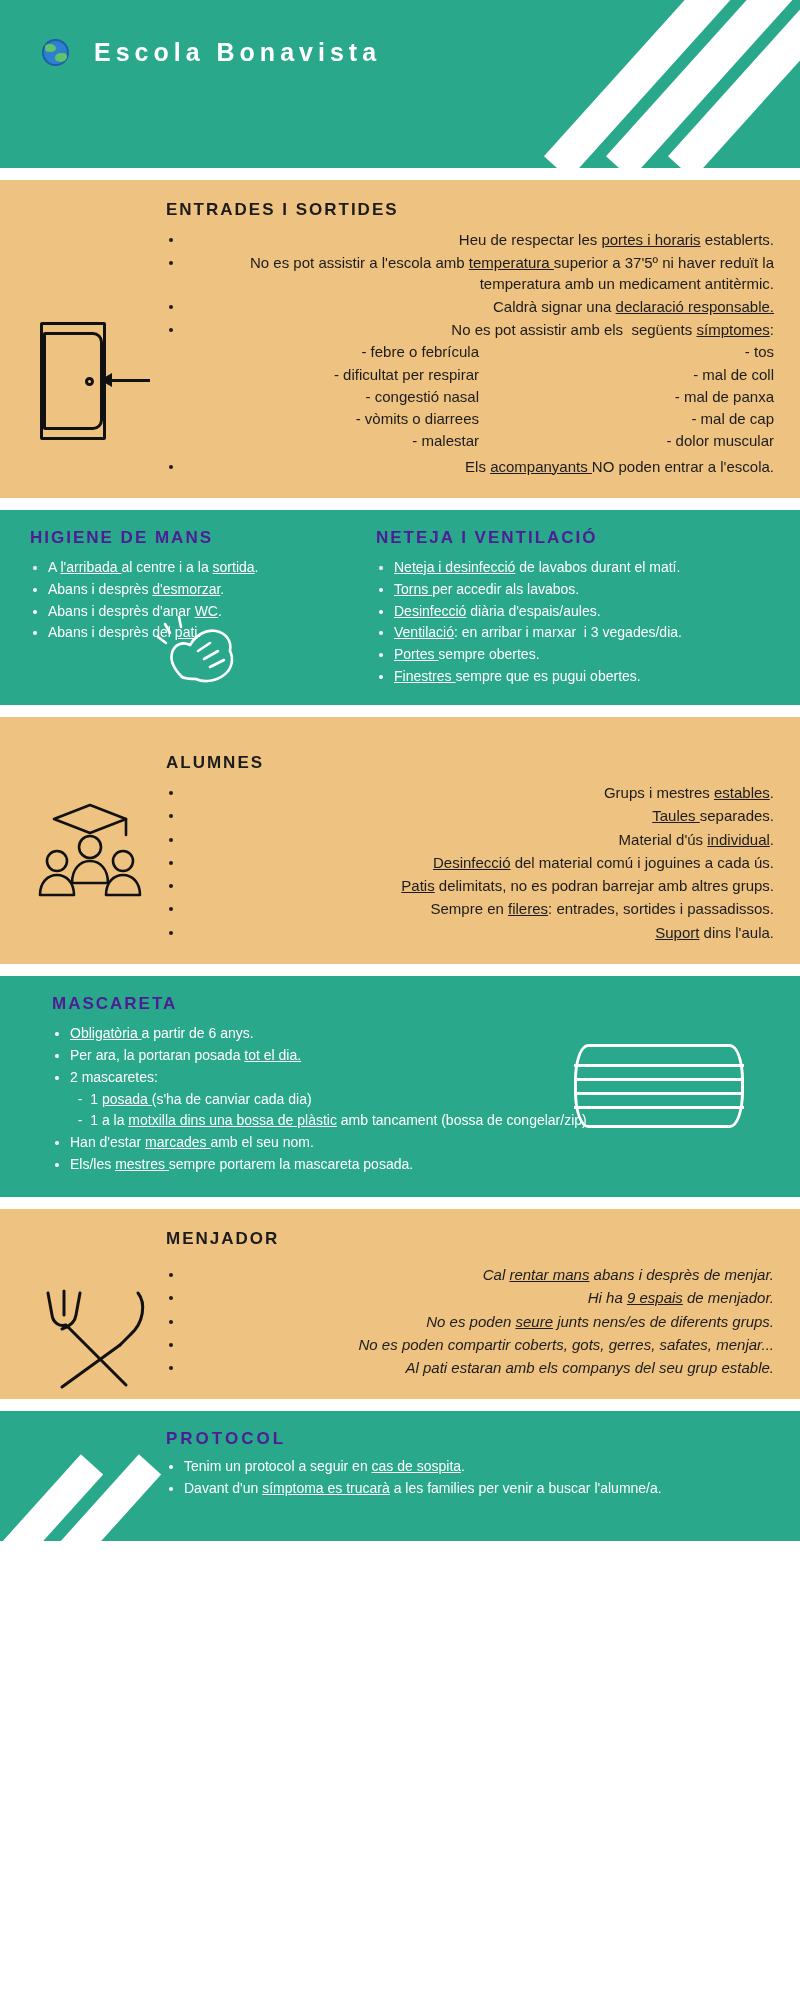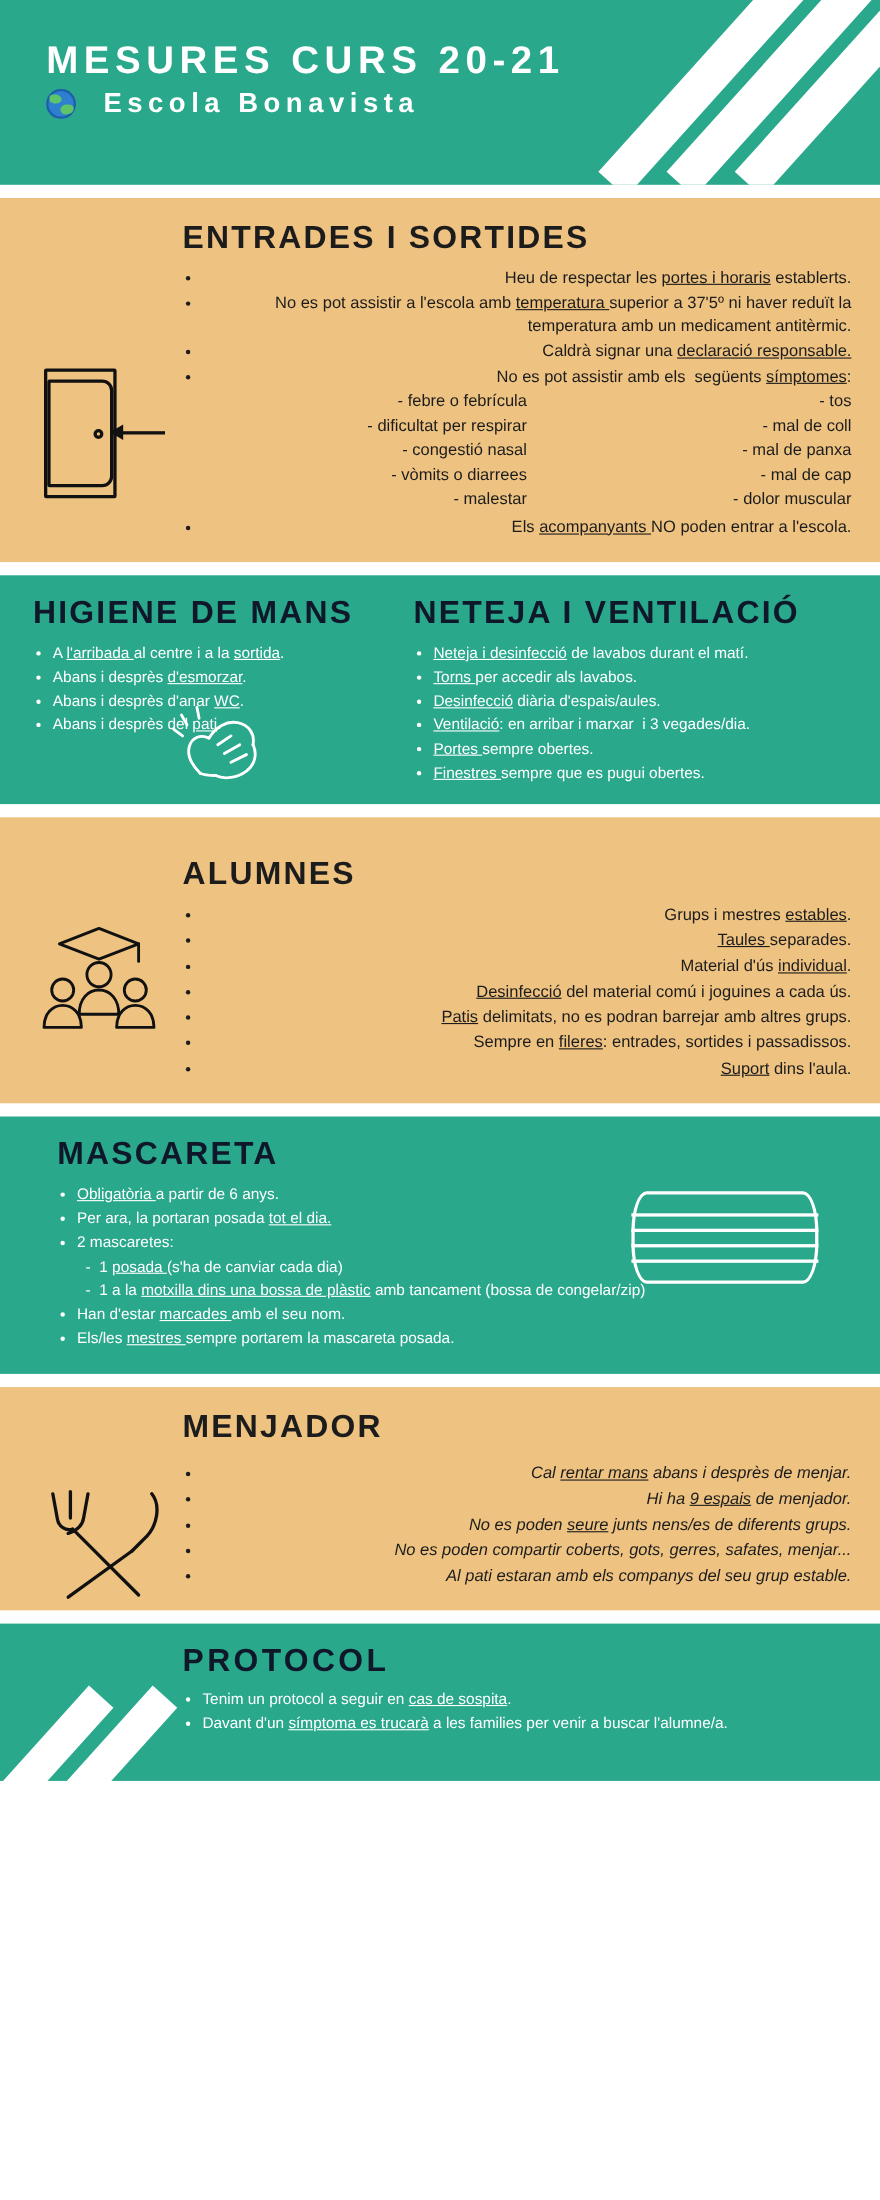--- a/index.html
+++ b/index.html
@@ -77,26 +77,26 @@
     border-radius: 50% 40% 60% 45%;
   }
 
   
   .band { position: relative; }
   .band.tan { background: #eec280; }
   .band.teal { background: #2aa88b; }
   .gap { height: 12px; background: #fff; }
 
   .sec-title {
-    font-size: 29px;
+    font-size: 17px;
     font-weight: bold;
     letter-spacing: 2px;
   }
   .tan .sec-title { color: #1c1c1c; }
-  .teal .sec-title { color: #0f172a; }
+  .teal .sec-title { color: #4c1d95; }
 
   ul.bul { list-style: none; }
   ul.bul > li {
     position: relative;
     padding-left: 18px;
     margin-bottom: 3px;
     line-height: 1.35;
   }
   ul.bul > li::before {
     content: "";
@@ -208,21 +208,20 @@
 </style>
 </head>
 <body>
 
 <div class="page">
 
   <div class="header">
     <div class="stripe s1"></div>
     <div class="stripe s2"></div>
     <div class="stripe s3"></div>
-    <h1>MESURES CURS 20-21</h1>
     <div class="sub">
       <span class="globe"></span>
       <span class="txt">Escola Bonavista</span>
     </div>
   </div>
 
   <div class="gap"></div>
 
   <div class="band tan entrades">
     <div class="sec-title">ENTRADES I SORTIDES</div>

